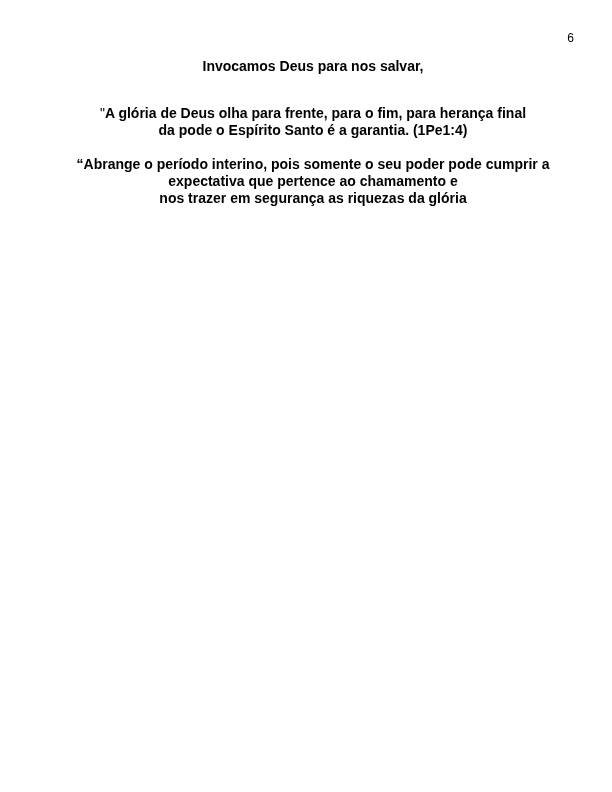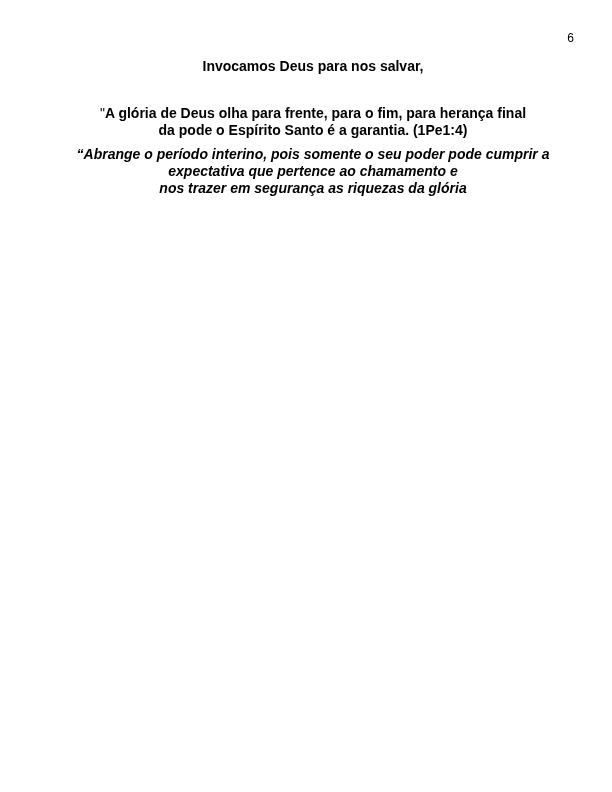--- a/index.html
+++ b/index.html
@@ -27,21 +27,21 @@
   .content {
     position: absolute;
     top: 58px;
     left: 40px;
     width: 546px;
   }
   .paragraph {
     margin: 0;
   }
   .paragraph:nth-child(2) { margin-top: 30px; }
-  .paragraph:nth-child(3) { margin-top: 7px; font-style: italic; }
+  .paragraph:nth-child(3) { margin-top: 17px; }
   .line {
     height: 17px;
     line-height: 17px;
     font-size: 14px;
     font-weight: 700;
     text-align: center;
     white-space: nowrap;
     color: #000000;
   }
   .quote-light {

